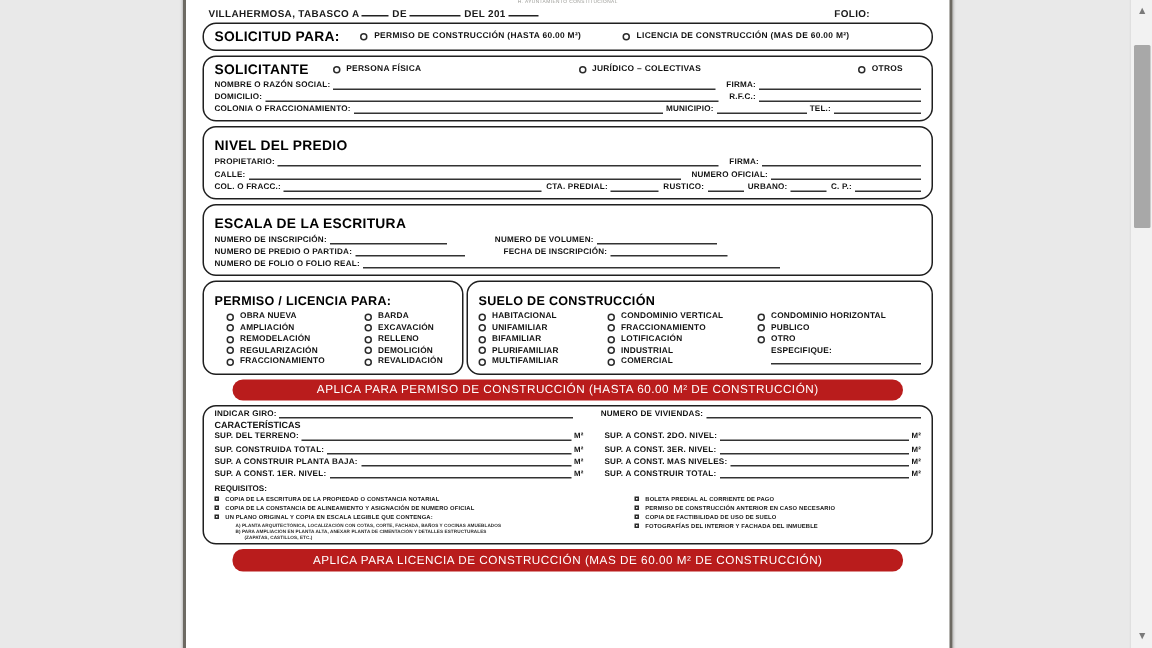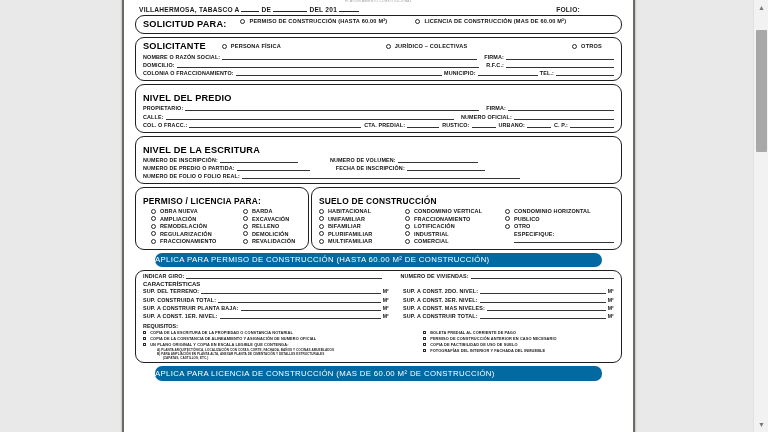--- a/index.html
+++ b/index.html
@@ -111,21 +111,21 @@
     vertical-align: -0.5px;
     flex: 0 0 auto;
   }
   .opt-inline {
     display: flex; align-items: center;
     font-size: 5.6px; font-weight: bold; letter-spacing: .2px; color: #111;
   }
   
   .hdr-row {
     display: flex;
-    align-items: flex-start;
+    align-items: center;
     gap: 0;
   }
   .hdr-row .box-title { margin-right: 14px; }
   .hdr-row .opt-inline { margin-right: 28px; }
 
   
   .sol-top { display: flex; align-items: center; margin-bottom: 2px; }
   .sol-top .box-title { margin-right: 16px; }
   .sol-top .opt-inline { margin-right: 0; }
   .sol-top .spacer { flex: 1 1 auto; }
@@ -135,22 +135,23 @@
   .col { display: flex; flex-direction: column; }
   .opt {
     display: flex; align-items: center;
     font-size: 5.5px; font-weight: bold; letter-spacing: .15px;
     color: #111; line-height: 6.4px; margin-bottom: 1.1px;
     white-space: nowrap;
   }
   .split { display: flex; gap: 2px; margin: 0 2px 3px 2px; }
   .split .box { margin: 0; }
   .banner {
-    background: #0369a1;
+    background: #b91c1c;
     color: #ffffff;
+    text-align: center;
     font-size: 7.8px;
     letter-spacing: .35px;
     border-radius: 7px;
     padding: 2.6px 0 3px 0;
     margin: 0 22px 3px 22px;
     white-space: nowrap;
   }
   .req-title { font-size: 5.4px; font-weight: bold; color: #111; margin: 2px 0 1px 0; }
   .req-cols { display: flex; }
   .req-col { display: flex; flex-direction: column; }
@@ -273,21 +274,21 @@
         <span class="lbl" style="margin-left:3px;">RUSTICO:</span>
         <span class="line" style="width:24px;"></span>
         <span class="lbl" style="margin-left:3px;">URBANO:</span>
         <span class="line" style="width:24px;"></span>
         <span class="lbl" style="margin-left:3px;">C. P.:</span>
         <span class="line" style="width:44px;"></span>
       </div>
     </div>
 
     <div class="box">
-      <div class="box-title">NIVEL DE LA ESCRITURA</div>
+      <div class="box-title">ESCALA DE LA ESCRITURA</div>
       <div class="row">
         <span class="lbl">NUMERO DE INSCRIPCIÓN:</span>
         <span class="line" style="width:78px;"></span>
         <span style="width:32px;"></span>
         <span class="lbl">NUMERO DE VOLUMEN:</span>
         <span class="line" style="width:80px;"></span>
       </div>
       <div class="row">
         <span class="lbl">NUMERO DE PREDIO O PARTIDA:</span>
         <span class="line" style="width:73px;"></span>

